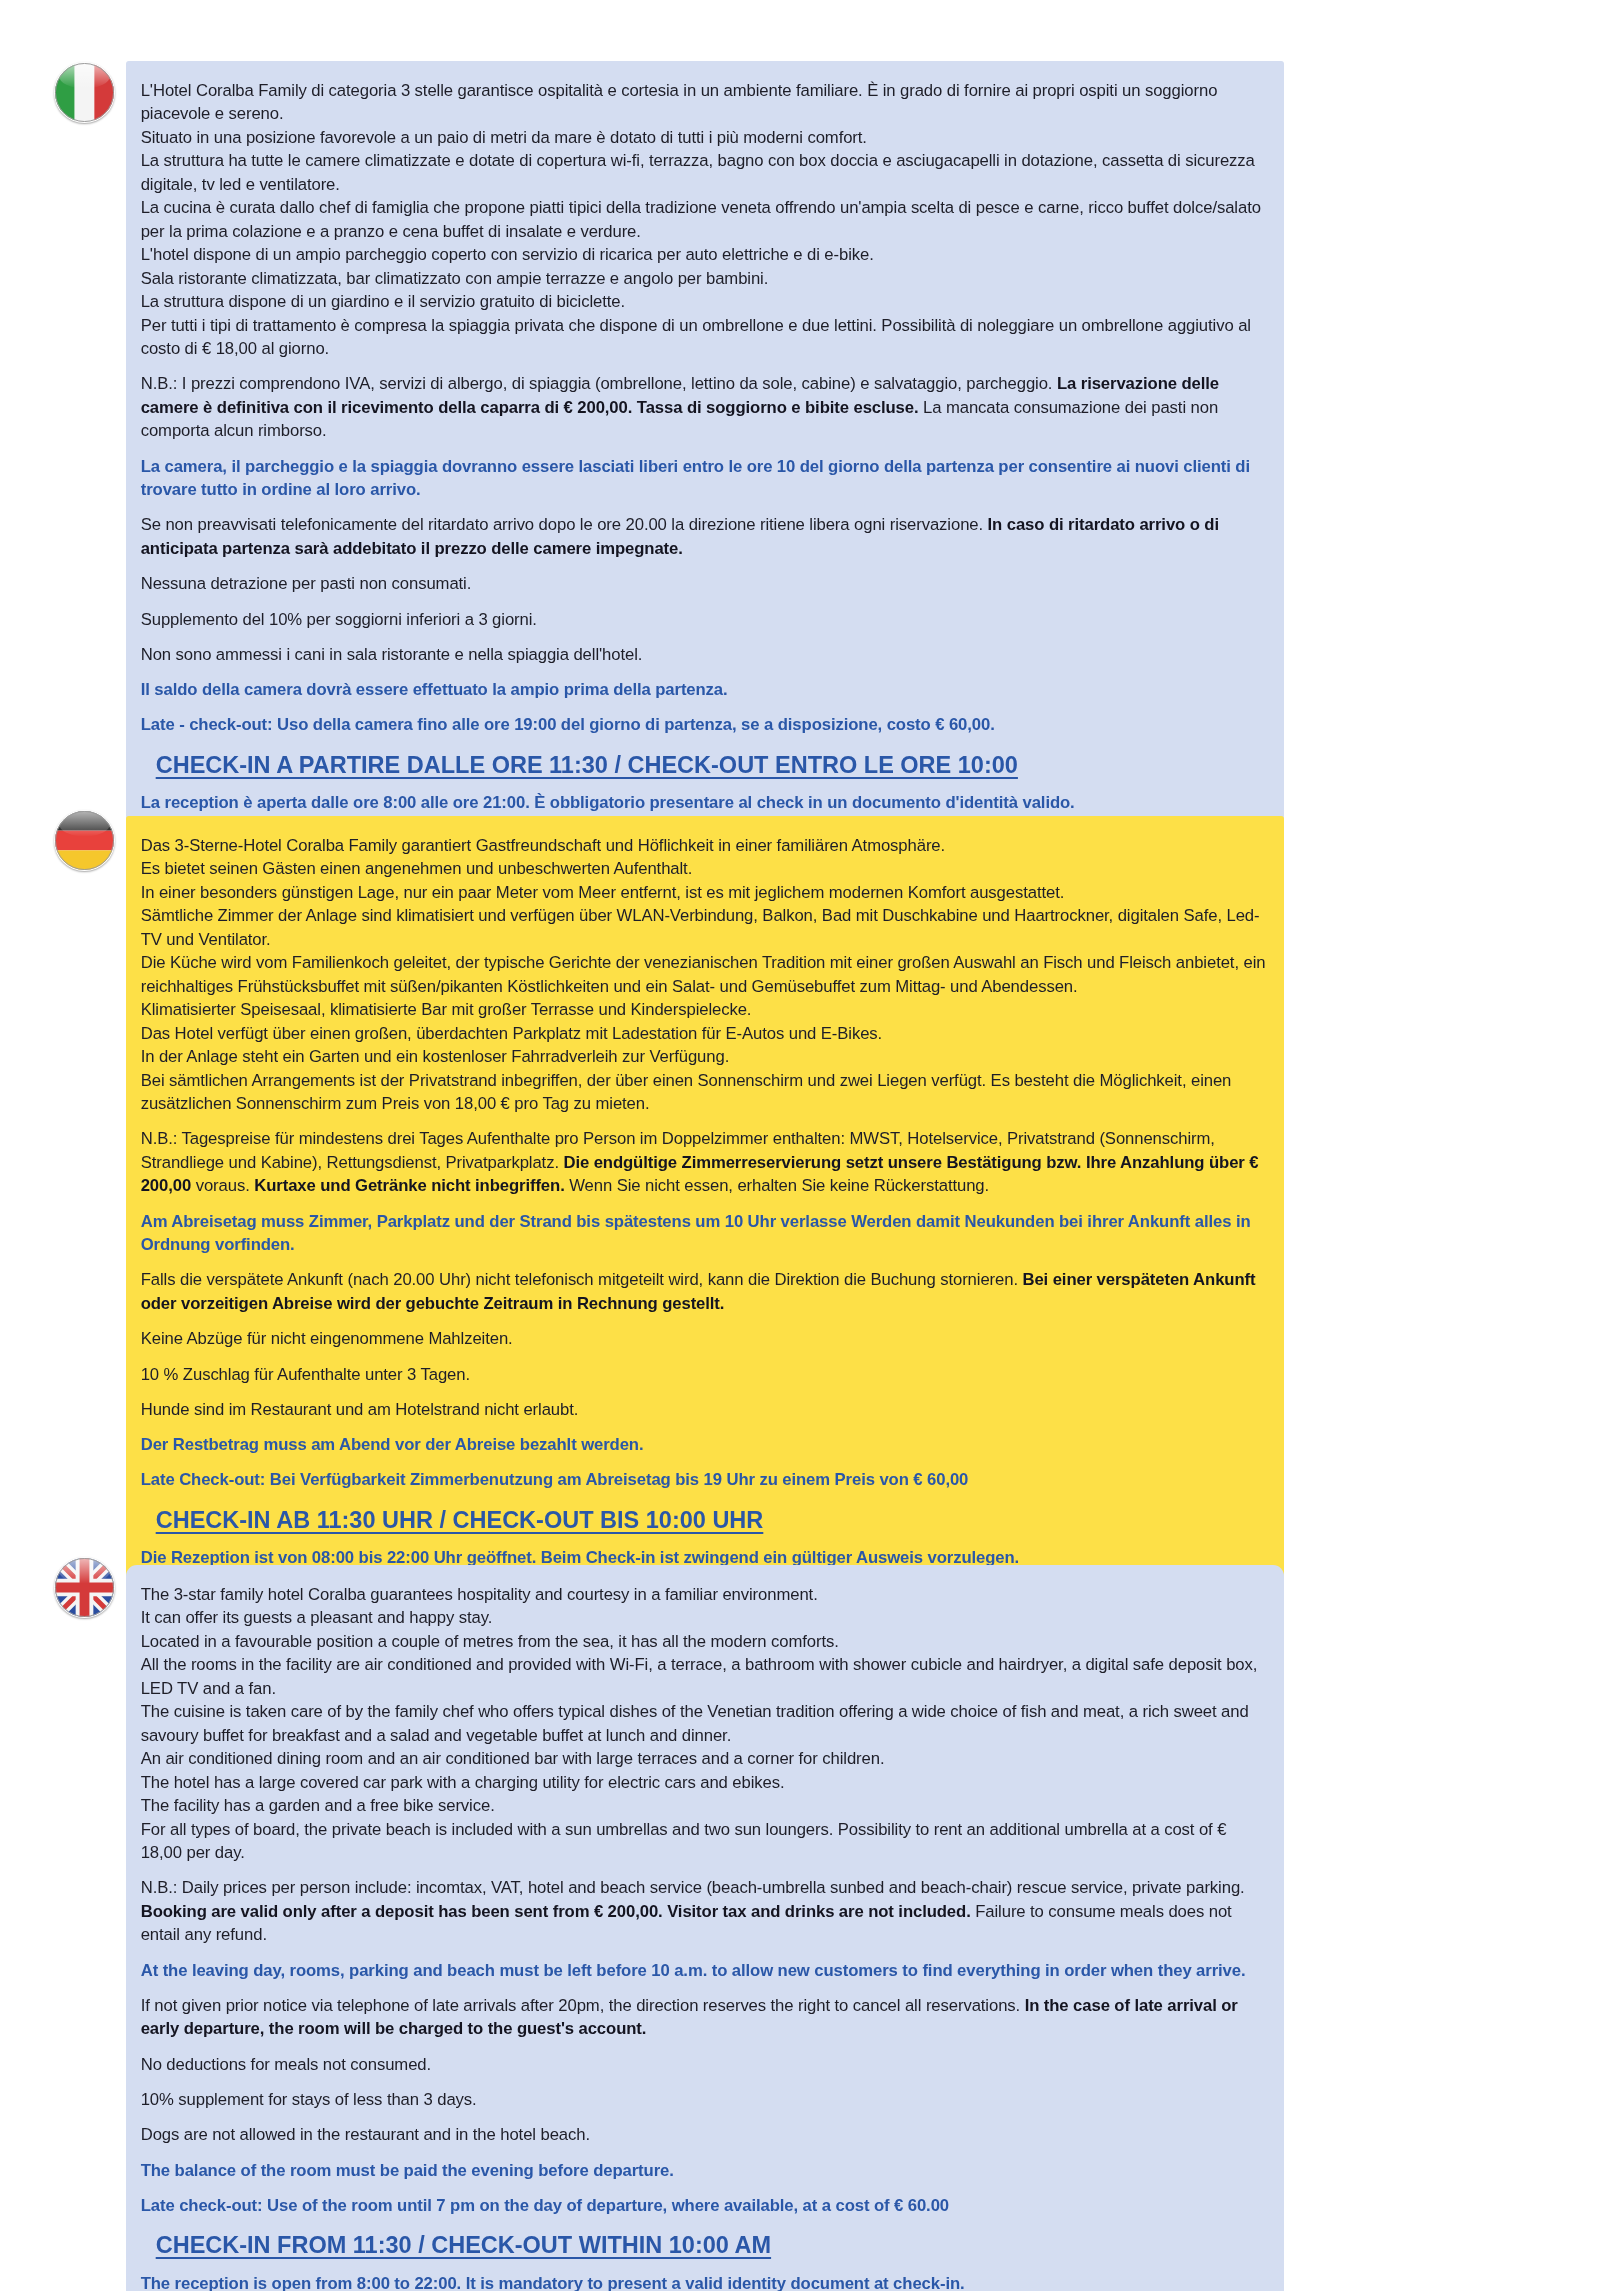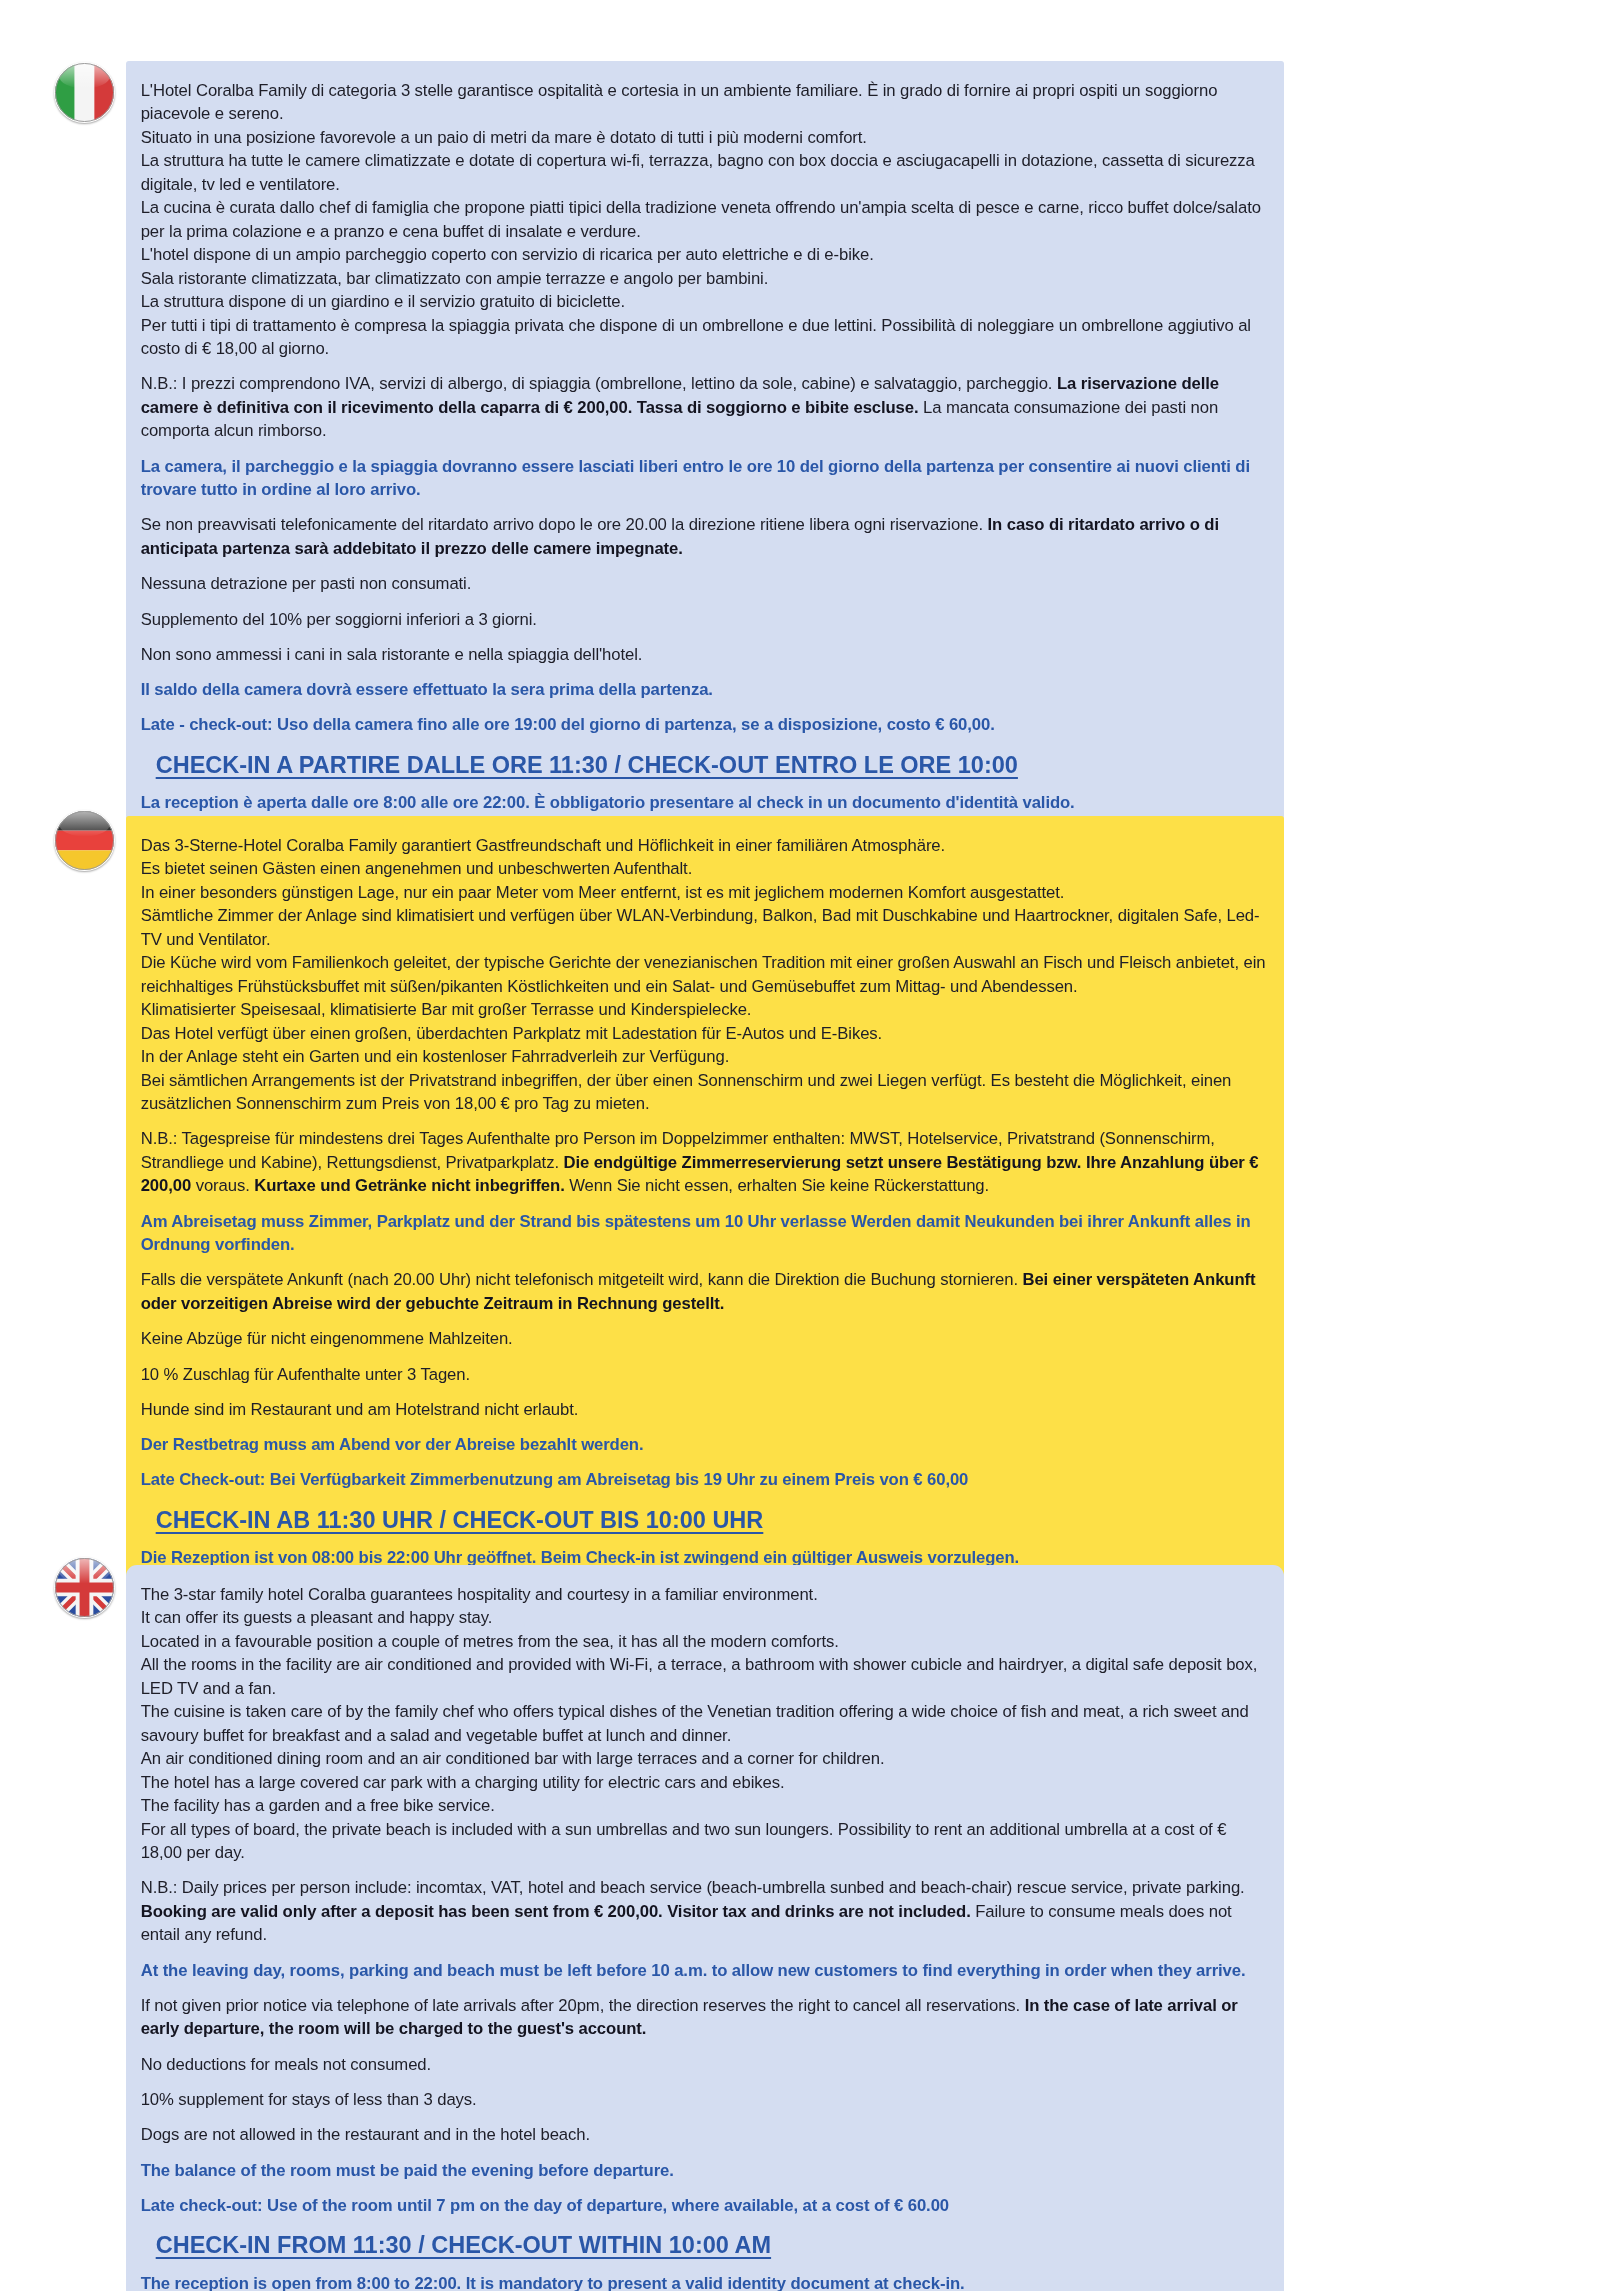--- a/index.html
+++ b/index.html
@@ -87,24 +87,24 @@
     <p class="block body"><span>L'hotel dispone di un ampio parcheggio coperto con servizio di ricarica per auto elettriche e di e-bike.</span></p>
     <p class="block body"><span>Sala ristorante climatizzata, bar climatizzato con ampie terrazze e angolo per bambini.</span></p>
     <p class="block body"><span>La struttura dispone di un giardino e il servizio gratuito di biciclette.</span></p>
     <p class="block body"><span>Per tutti i tipi di trattamento è compresa la spiaggia privata che dispone di un ombrellone e due lettini. Possibilità di noleggiare un ombrellone aggiutivo al costo di € 18,00 al giorno.</span></p>
     <p class="block body gap"><span>N.B.: I prezzi comprendono IVA, servizi di albergo, di spiaggia (ombrellone, lettino da sole, cabine) e salvataggio, parcheggio. </span><span class="b">La riservazione delle camere è definitiva con il ricevimento della caparra di € 200,00. Tassa di soggiorno e bibite escluse.</span><span> La mancata consumazione dei pasti non comporta alcun rimborso.</span></p>
     <p class="block highlight gap"><span>La camera, il parcheggio e la spiaggia dovranno essere lasciati liberi entro le ore 10 del giorno della partenza per consentire ai nuovi clienti di trovare tutto in ordine al loro arrivo.</span></p>
     <p class="block body gap"><span>Se non preavvisati telefonicamente del ritardato arrivo dopo le ore 20.00 la direzione ritiene libera ogni riservazione. </span><span class="b">In caso di ritardato arrivo o di anticipata partenza sarà addebitato il prezzo delle camere impegnate.</span></p>
     <p class="block body gap"><span>Nessuna detrazione per pasti non consumati.</span></p>
     <p class="block body gap"><span>Supplemento del 10% per soggiorni inferiori a 3 giorni.</span></p>
     <p class="block body gap"><span>Non sono ammessi i cani in sala ristorante e nella spiaggia dell'hotel.</span></p>
-    <p class="block highlight gap"><span>Il saldo della camera dovrà essere effettuato la sera prima della partenza.</span></p>
+    <p class="block highlight gap"><span>Il saldo della camera dovrà essere effettuato la ampio prima della partenza.</span></p>
     <p class="block highlight gap"><span>Late - check-out: Uso della camera fino alle ore 19:00 del giorno di partenza, se a disposizione, costo € 60,00.</span></p>
     <p class="block heading gap"><span>CHECK-IN A PARTIRE DALLE ORE 11:30 / CHECK-OUT ENTRO LE ORE 10:00</span></p>
-    <p class="block highlight gap"><span>La reception è aperta dalle ore 8:00 alle ore 22:00. È obbligatorio presentare al check in un documento d'identità valido.</span></p>
+    <p class="block highlight gap"><span>La reception è aperta dalle ore 8:00 alle ore 21:00. È obbligatorio presentare al check in un documento d'identità valido.</span></p>
   </div>
 
 <div class="flag" id="flag-de">
   <svg viewBox="0 0 62 62">
     <defs>
         <clipPath id="c2">
           <circle cx="31" cy="31" r="30"></circle>
         </clipPath>
       </defs>
     <g clip-path="url(#c2)">

